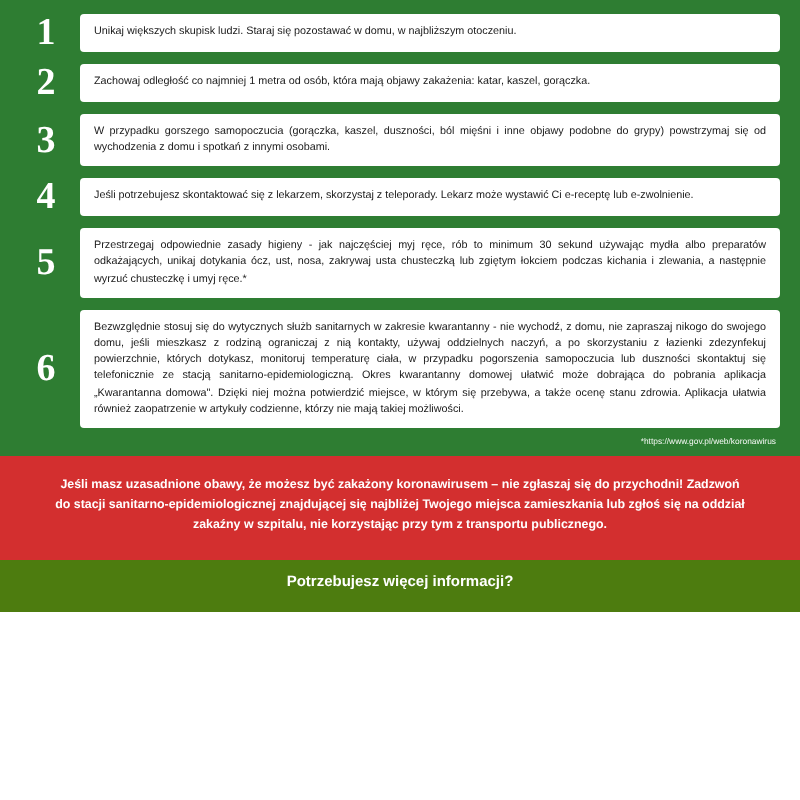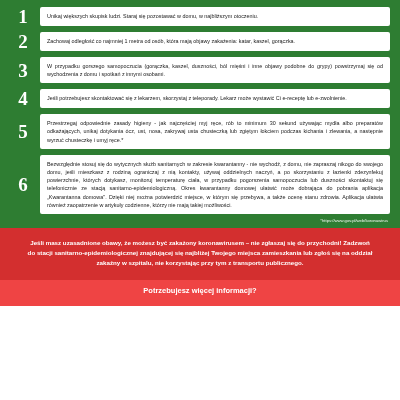--- a/index.html
+++ b/index.html
@@ -58,21 +58,21 @@
   .alert {
     background: #d32f2f;
     color: #ffffff;
     padding: 10px 26px 12px 26px;
     font-size: 6.2px;
     line-height: 1.62;
     text-align: center;
     font-weight: bold;
   }
   .footer {
-    background: #ef4444;
+    background: #4d7c0f;
     color: #ffffff;
     text-align: center;
     padding: 6px 0 0 0;
     height: 26px;
   }
   .footer-title {
     font-size: 7.5px;
     font-weight: bold;
   }
 </style>

